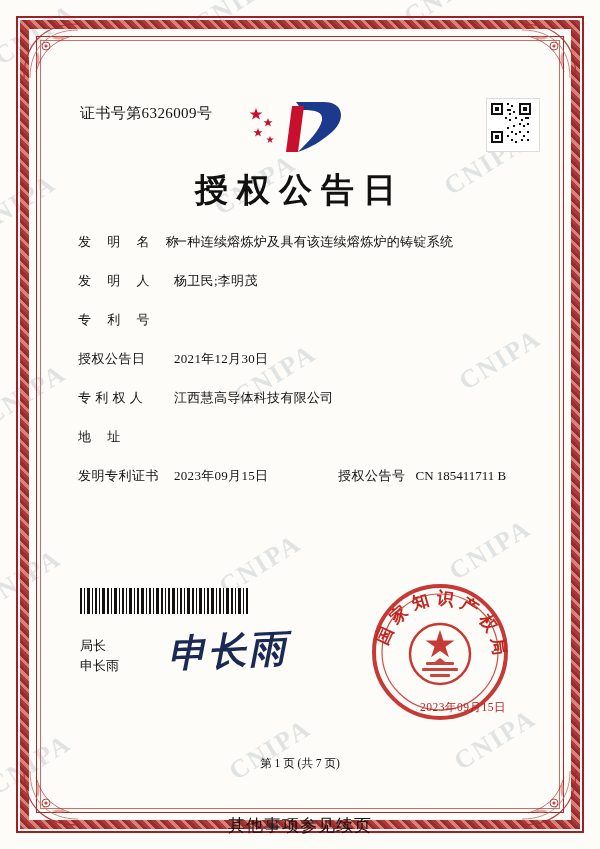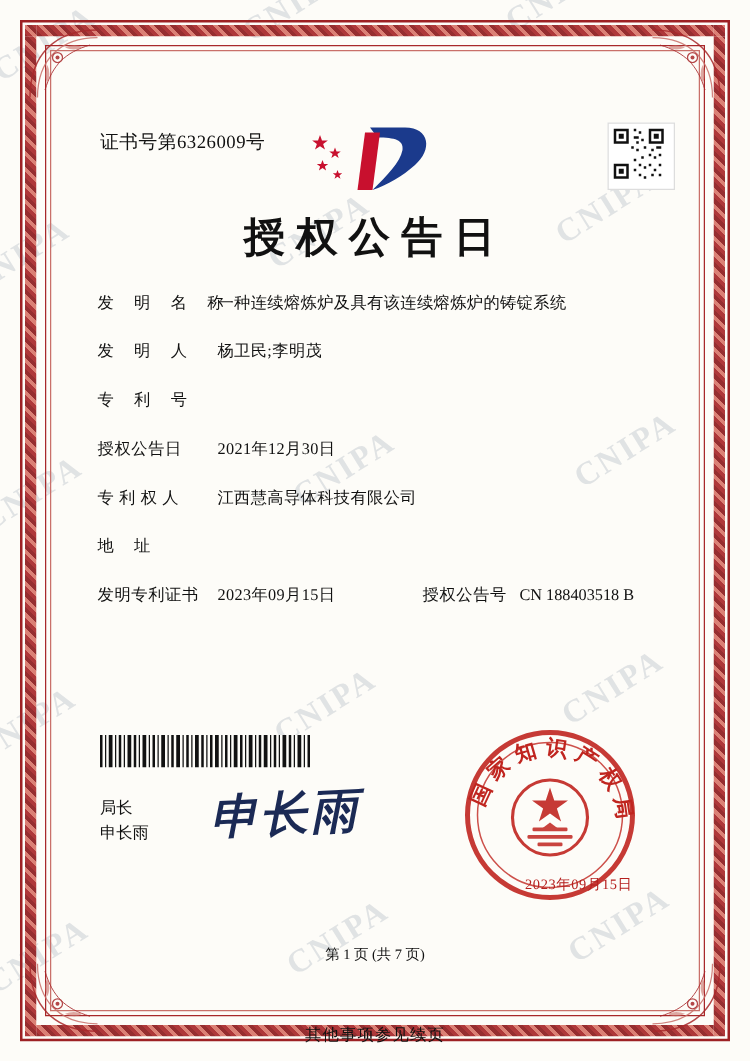--- a/index.html
+++ b/index.html
@@ -260,21 +260,21 @@
     font-size: 11.5px;
     color: #111;
   }
 
   .footer-note {
     position: absolute;
     left: 0;
     right: 0;
     bottom: 12px;
     text-align: center;
-    font-size: 13px;
+    font-size: 17px;
     color: #111;
     letter-spacing: 1px;
     z-index: 6;
   }
 </style>
 </head>
 <body>
 
 <div class="page">
 
@@ -437,21 +437,21 @@
       </div>
 
       <div class="field-row">
         <div class="field-label spaced">地 址</div>
       </div>
 
       <div class="field-row dual">
         <div class="field-label">发明专利证书</div>
         <div class="field-value">2023年09月15日</div>
         <div class="field-label2">授权公告号</div>
-        <div class="field-value2">CN 188403518 B</div>
+        <div class="field-value2">CN 185411711 B</div>
       </div>
 
     </div>
 
 
     <div class="barcode">
       <svg width="170" height="26" viewBox="0 0 170 26" preserveAspectRatio="none">
         <rect width="170" height="26" fill="#fdfcf8"></rect>
         <g fill="#111">
           <rect x="0" y="0" width="2" height="26"></rect>

